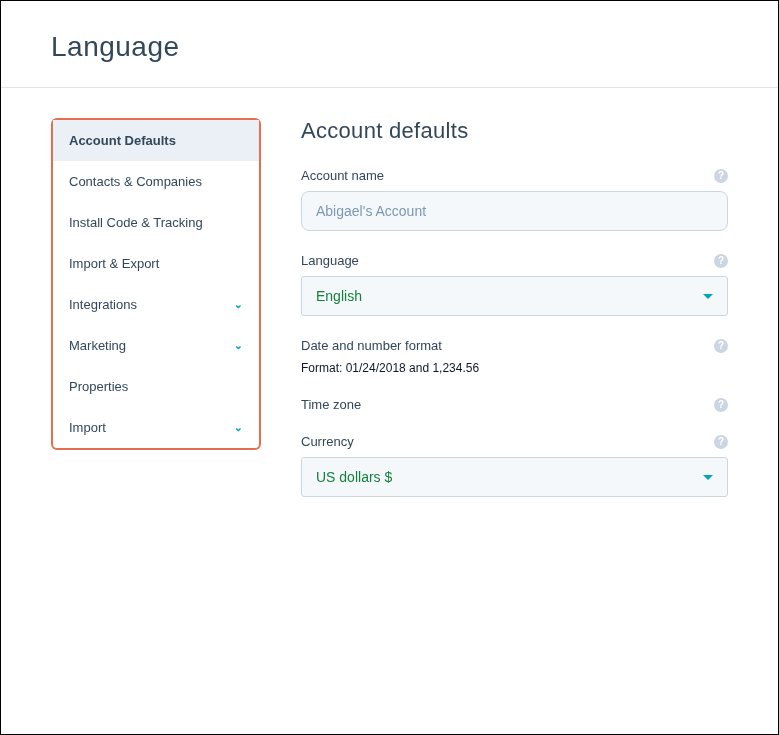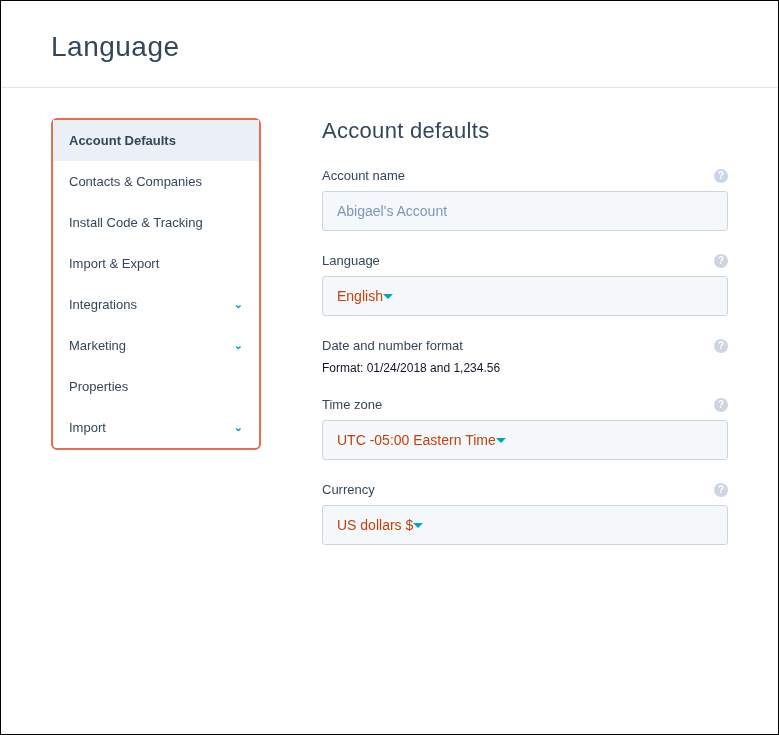--- a/index.html
+++ b/index.html
@@ -21,21 +21,21 @@
       margin-bottom: 24px;
       letter-spacing: 0.5px;
     }
     .divider {
       border: none;
       border-top: 1px solid #dfe3eb;
       margin: 0 -50px 30px -50px;
     }
     .layout {
       display: flex;
-      gap: 61px;
+      gap: 40px;
     }
     .sidebar {
       width: 210px;
       border: 2px solid #e66e50;
       border-radius: 6px;
       background: #fff;
       flex-shrink: 0;
       height: fit-content;
     }
     .sidebar-item {
@@ -95,33 +95,34 @@
       justify-content: center;
       cursor: pointer;
     }
     .text-input {
       width: 100%;
       padding: 11px 14px;
       font-size: 14px;
       color: #7c98b6;
       background: #f5f8fa;
       border: 1px solid #cbd6e2;
-      border-radius: 3px;
+      border-radius: 8px;
       outline: none;
     }
     .select-input {
       width: 100%;
       padding: 11px 14px;
       font-size: 14px;
-      color: #c2410c;
+      color: #15803d;
       background: #f5f8fa;
       border: 1px solid #cbd6e2;
       border-radius: 3px;
       display: flex;
       align-items: center;
+      justify-content: space-between;
       cursor: pointer;
     }
     .select-caret {
       width: 0;
       height: 0;
       border-left: 5px solid transparent;
       border-right: 5px solid transparent;
       border-top: 5px solid #00a4bd;
     }
     .field-hint {
@@ -195,24 +196,20 @@
           <span class="help-icon">?</span>
         </div>
         <div class="field-hint">Format: 01/24/2018 and 1,234.56</div>
       </div>
 
       <div class="field-group">
         <div class="field-label-row">
           <label class="field-label">Time zone</label>
           <span class="help-icon">?</span>
         </div>
-        <div class="select-input">
-          <span>UTC -05:00 Eastern Time</span>
-          <span class="select-caret"></span>
-        </div>
       </div>
 
       <div class="field-group">
         <div class="field-label-row">
           <label class="field-label">Currency</label>
           <span class="help-icon">?</span>
         </div>
         <div class="select-input">
           <span>US dollars $</span>
           <span class="select-caret"></span>

